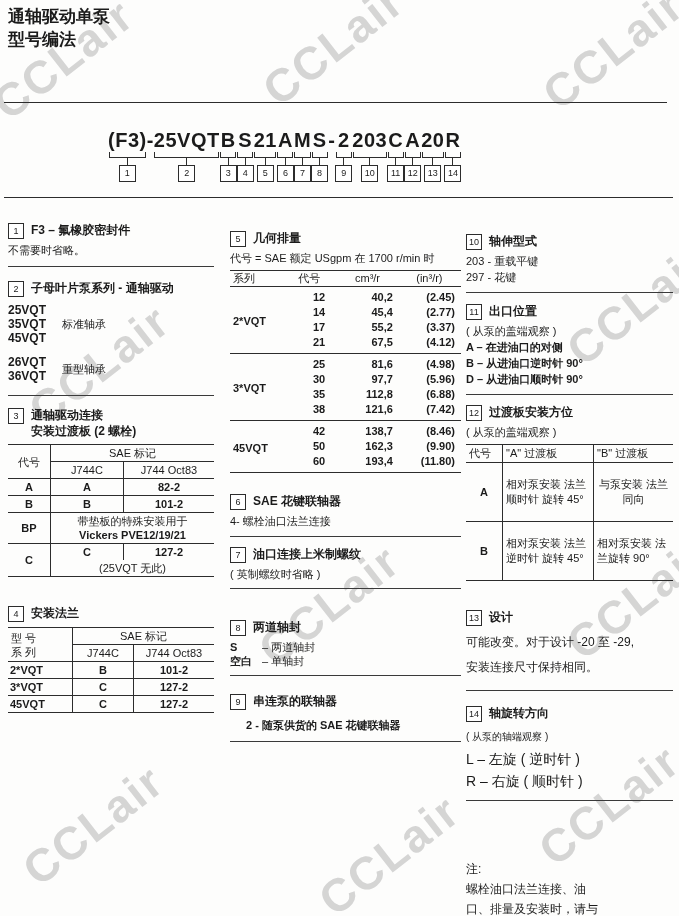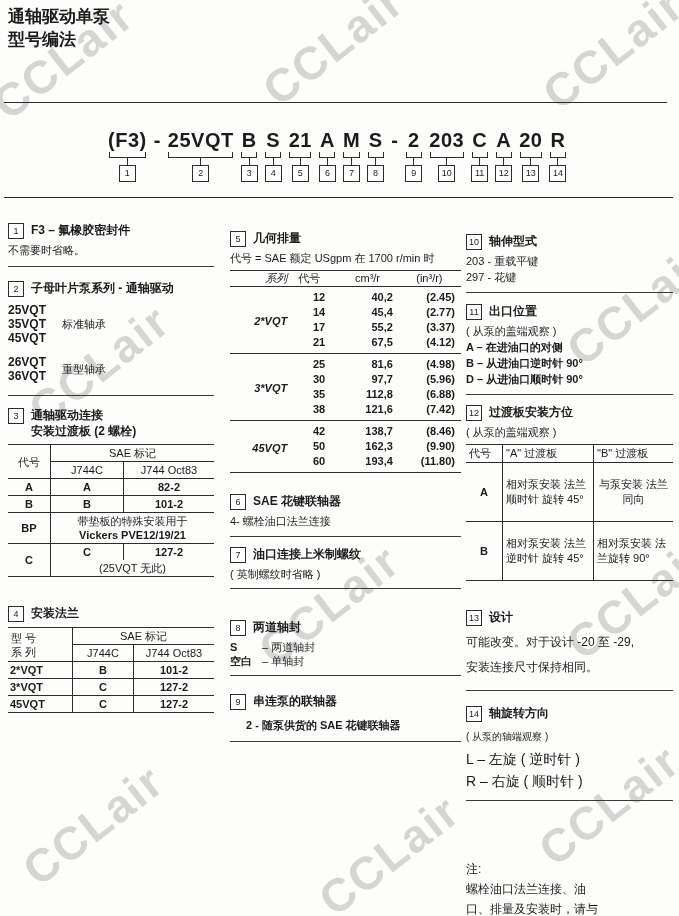--- a/index.html
+++ b/index.html
@@ -19,21 +19,21 @@
   .wm1{left:-18px;top:52px} .wm2{left:252px;top:38px} .wm3{left:532px;top:42px}
   .wm4{left:18px;top:358px} .wm5{left:556px;top:298px} .wm6{left:248px;top:598px}
   .wm7{left:556px;top:592px} .wm8{left:12px;top:818px} .wm9{left:308px;top:848px}
   .wm10{left:528px;top:798px}
   
   .doc-title { position:absolute; left:8px; top:5px; z-index:1; font-size:17px; font-weight:bold; line-height:23px; }
   .rule { position:absolute; z-index:1; height:1px; background:#2c2c2c; }
   .rule-top { left:4px; top:102px; width:663px; }
   .rule-mid { left:4px; top:197px; width:669px; }
   
-  .model-code { position:absolute; left:108px; top:129px; z-index:1; display:flex; align-items:flex-start; gap:7px; }
+  .model-code { position:absolute; left:108px; top:129px; z-index:1; display:flex; align-items:flex-start; }
   .seg { display:flex; flex-direction:column; align-items:center; }
   .seg-text { font-size:20px; font-weight:bold; line-height:22px; letter-spacing:.5px; white-space:nowrap; }
   .seg-bracket { width:calc(100% - 3px); height:5px; margin-top:1px;
     border-left:1px solid #2c2c2c; border-right:1px solid #2c2c2c; border-bottom:1px solid #2c2c2c; }
   .seg-drop { width:1px; height:7px; background:#2c2c2c; }
   .seg-box { width:15px; height:15px; border:1px solid #2c2c2c; background:#fff;
     display:flex; align-items:center; justify-content:center; font-size:9px; line-height:9px; }
   
   .col { position:absolute; z-index:1; top:222px; }
   .col-left  { left:8px;   width:206px; }
@@ -62,21 +62,21 @@
   .t3 .w-code { width:36px; } .t3 .w-j { width:66px; }
   
   .t4 { margin-top:5px; }
   .t4 td { line-height:14px; }
   .t4 .w-ser { width:58px; } .t4 .w-j { width:54px; }
   .t4 .series { font-weight:bold; padding-left:2px; }
   
   .t5 { margin-top:4px; border-bottom:1px solid #2c2c2c; }
   .t5 td { line-height:13px; padding:0 2px; }
   .t5h td { padding:3px 2px; }
-  .t5 .series { width:62px; text-align:right;font-style:italic; }
+  .t5 .series { width:62px; text-align:left; }
   .t5 .c-code { width:40px; text-align:right; padding-right:14px; }
   .t5 .c-cm { width:60px; text-align:right; padding-right:8px; }
   .t5 .c-in { width:58px; text-align:right; padding-right:6px; }
   .t5 tr.gfirst td { padding-top:4px; }
   .t5 tr.glast td { padding-bottom:4px; }
   .t5 tr.gsep td { border-top:1px solid #2c2c2c; }
   
   .t12 { margin-top:4px; }
   .t12 td { line-height:15px; padding:2px 4px; }
   .t12 .w-code { width:30px; } .t12 .w-a { width:84px; }

